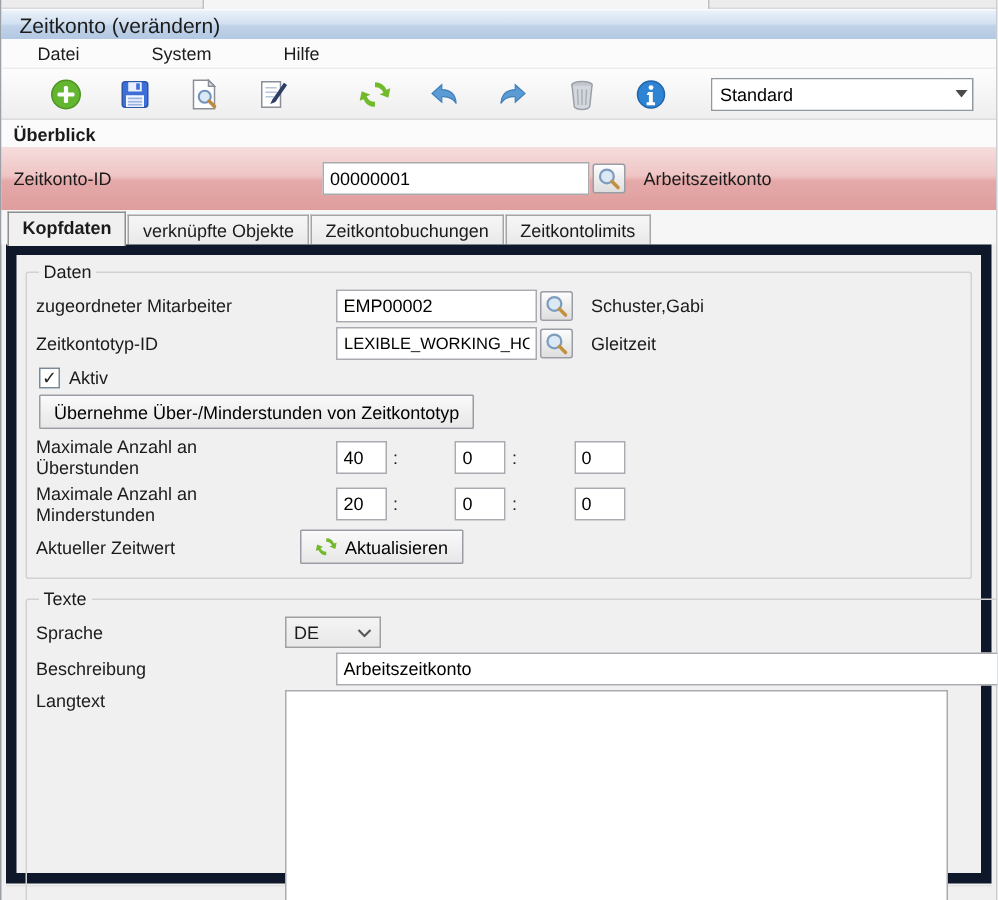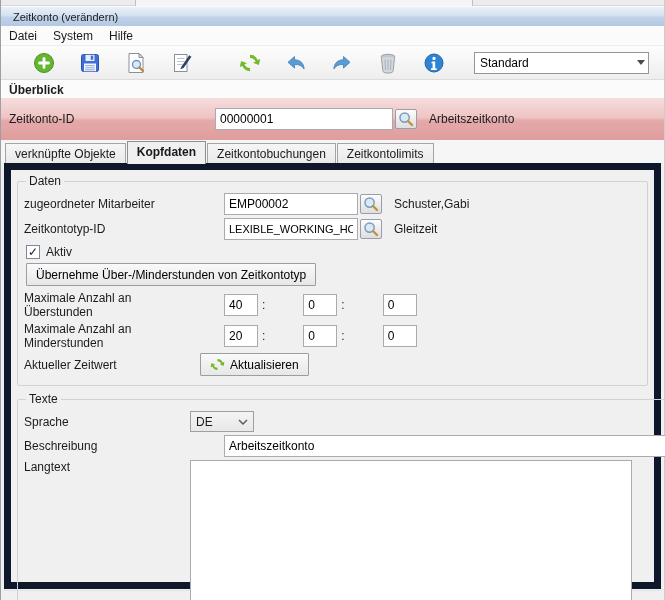--- a/index.html
+++ b/index.html
@@ -27,29 +27,29 @@
     border-left: 1px solid #bfbfbf; border-right: 1px solid #bfbfbf;
     background: #f5f5f5;
   }
   
   .titlebar {
     height: 20px;
     background: linear-gradient(#eaf1fa 0%, #d3e1f1 45%, #bfd2e8 55%, #b3c8e2 100%);
     border-top: 1px solid #f8fbff;
     display: flex; align-items: center;
     padding-left: 12px;
-    font-size: 11px; color: #1c1c1c;
+    font-size: 14px; color: #1c1c1c;
   }
   
   .menubar {
     height: 20px; background: #fbfbfb;
     display: flex; align-items: center; gap: 0;
     border-bottom: 1px solid #ededed;
   }
-  .menu-item { padding: 2px 8px; cursor: default; }
+  .menu-item { padding: 2px 24px; cursor: default; }
   
   .toolbar {
     height: 34px;
     background: linear-gradient(#fdfdfd, #eeeeee);
     border-bottom: 1px solid #dcdcdc;
     display: flex; align-items: center;
     padding: 0 4px;
     gap: 22px;
   }
   .gripper {
@@ -312,22 +312,22 @@
     <button class="lookup-btn">
       <svg width="18" height="18" viewBox="0 0 18 18">
           <circle cx="7.6" cy="7.6" r="4.6" fill="#dbe9f5" stroke="#7d9cbe" stroke-width="1.5"></circle>
           <line x1="11" y1="11" x2="15" y2="15" stroke="#c2913f" stroke-width="2.4" stroke-linecap="round"></line>
         </svg>
     </button>
     <span class="desc-text">Arbeitszeitkonto</span>
   </div>
 
   <div class="tabbar">
+    <div class="tab active">Kopfdaten</div>
     <div class="tab">verknüpfte Objekte</div>
-    <div class="tab active">Kopfdaten</div>
     <div class="tab">Zeitkontobuchungen</div>
     <div class="tab">Zeitkontolimits</div>
   </div>
 
   <div class="panel">
 
     <fieldset class="group">
       <legend>Daten</legend>
 
       <div class="frow">

